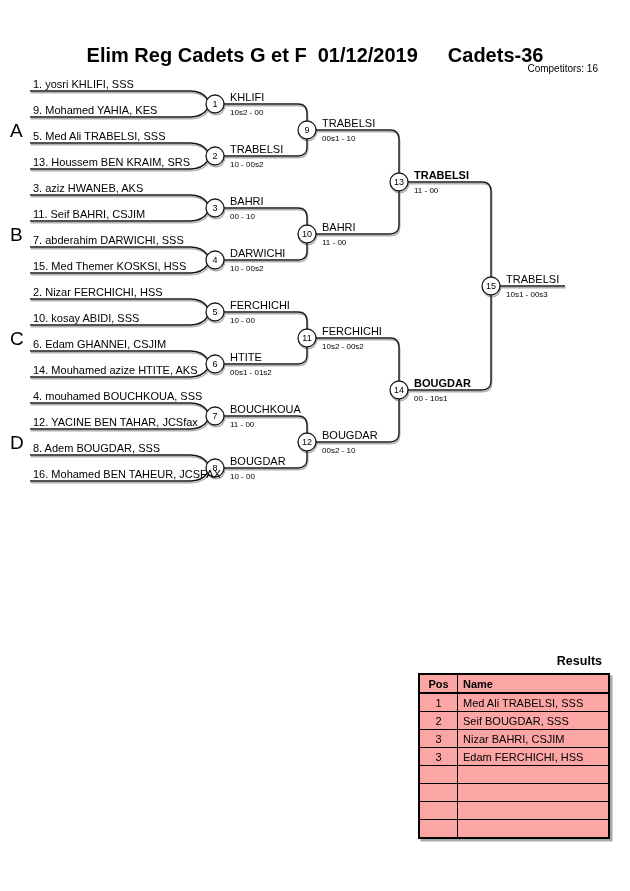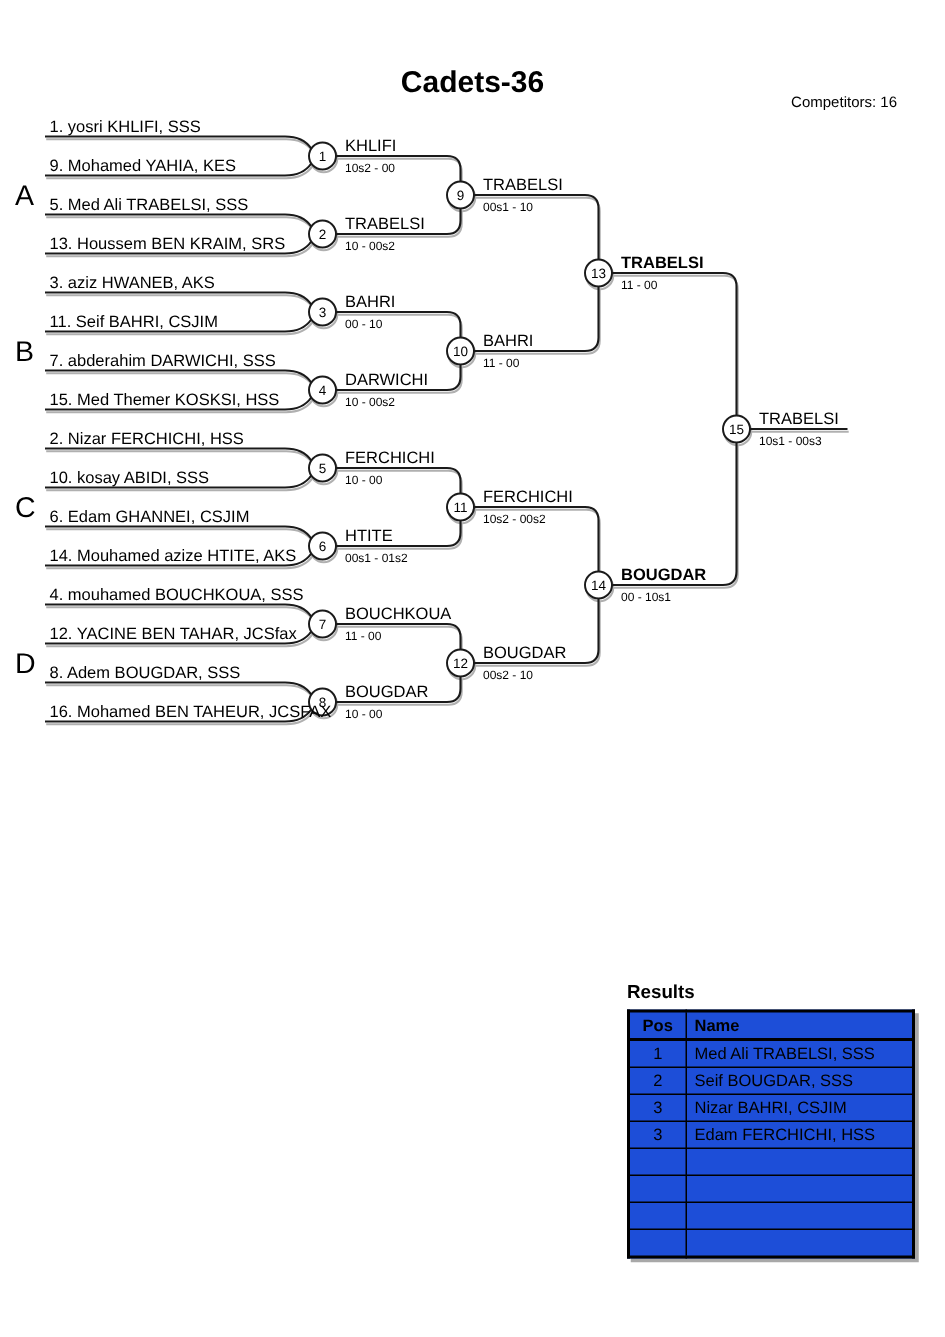--- a/index.html
+++ b/index.html
@@ -12,39 +12,40 @@
     display:flex;justify-content:center;align-items:baseline;gap:30px;
     font-size:20px;font-weight:bold;white-space:pre;
   }
   .competitors{
     position:absolute;top:63px;right:32px;font-size:10px;margin-left:27px;
   }
   #bracket-svg{position:absolute;top:0;left:0;}
   #bracket-svg text{font-family:"Liberation Sans",sans-serif;fill:#000;}
   .results-title{
     position:absolute;left:418px;top:654px;width:184px;
-    text-align:left;font-size:12.5px;font-weight:bold;
+    text-align:right;font-size:12.5px;font-weight:bold;
   }
   table.results-table{
     position:absolute;left:418px;top:673px;
-    border-collapse:collapse;background:#1d4ed8;
+    border-collapse:collapse;background:#fca5a5;
     border:2px solid #000;
     box-shadow:2.5px 2.5px 0 #a8a8a8;
   }
   .results-table th,.results-table td{
     border:1px solid #000;font-size:11px;height:17px;padding:0;
   }
   .results-table th{font-weight:bold;text-align:center;border-bottom:2px solid #000;}
   .results-table .col-pos{width:37px;text-align:center;}
   .results-table .col-name{width:145px;text-align:left;padding-left:5px;margin-left:40px;}
 </style>
 </head>
 <body>
 
 <div class="title-row">
+  <span>Elim Reg Cadets G et F  01/12/2019</span>
   <span>Cadets-36</span>
 </div>
 
 <div class="competitors">Competitors: 16</div>
 
 <svg id="bracket-svg" width="630" height="540" viewBox="0 0 630 540">
     <g transform="translate(0.8,1.8)" stroke="#b0b0b0" stroke-width="1.4" fill="none">
       <path d="M30 91 H190 Q202 91 207.5 99"></path>
       <path d="M30 117 H190 Q202 117 207.5 109"></path>
       <path d="M30 143 H190 Q202 143 207.5 151"></path>

